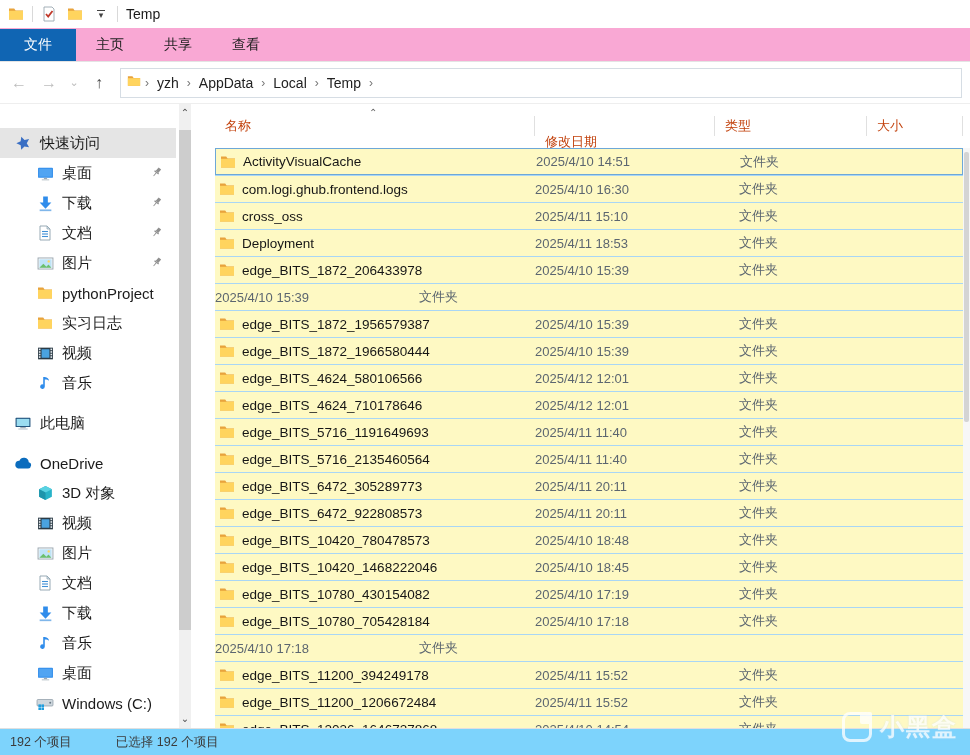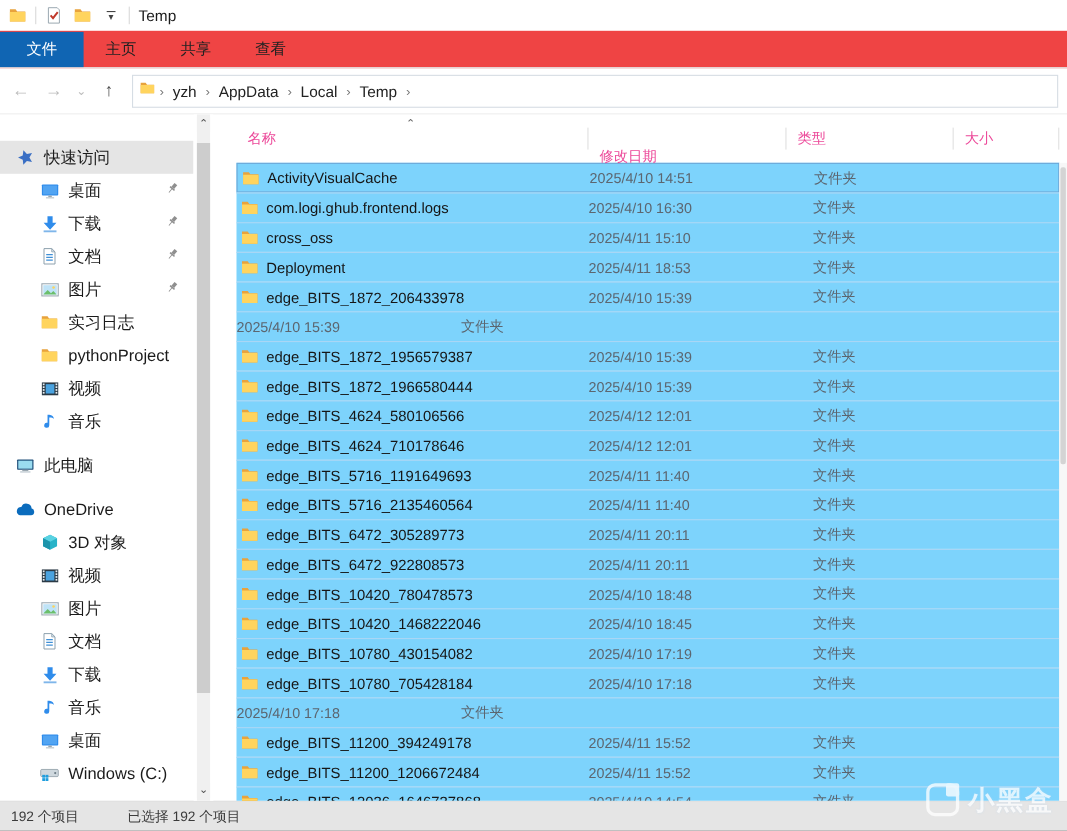--- a/index.html
+++ b/index.html
@@ -10,21 +10,21 @@
     overflow:hidden; margin:0 auto; color:#1b1b1b;
   }
   
   .titlebar { height:28px; display:flex; align-items:center; padding-left:6px; gap:6px; background:#fff; }
   .titlebar .sep { width:1px; height:16px; background:#d9d9d9; }
   .titlebar .qat-btn { display:flex; align-items:center; justify-content:center; width:20px; height:20px; }
   .win-title { font-size:14px; color:#1b1b1b; margin-left:2px; }
   .qat-drop { display:flex; flex-direction:column; align-items:center; line-height:5px; color:#444; font-size:9px; }
   .qat-drop .bar { width:8px; height:1.5px; background:#444; margin-bottom:2px; }
   
-  .ribbon { height:34px; display:flex; align-items:flex-end; border-bottom:1px solid #e4e4e4; background:#ef4444; }
+  .ribbon { height:34px; display:flex; align-items:flex-end; border-bottom:1px solid #e4e4e4; background:#f9a8d4; }
   .ribbon .tab { font-size:14px; padding:7px 20px; color:#222; cursor:default; }
   .ribbon .tab.active { background:#1065b3; color:#fff; padding:7px 24px; }
   
   .navbar { height:42px; display:flex; align-items:center; padding:0 8px 0 6px; gap:4px; border-bottom:1px solid #eee; }
   .nav-btn { width:26px; height:26px; display:flex; align-items:center; justify-content:center; font-size:16px; }
   .nav-btn.disabled { color:#bdbdbd; }
   .nav-btn.enabled  { color:#4f4f4f; }
   .nav-btn.small { width:16px; font-size:11px; }
   .addressbar {
     flex:1; height:30px; border:1px solid #d6dde4; background:#fff;
@@ -43,39 +43,39 @@
   .side-item .icon { width:18px; height:18px; display:flex; align-items:center; justify-content:center; flex:none; }
   .side-item .lbl { white-space:nowrap; }
   .side-item .pin { position:absolute; right:12px; top:7px; width:14px; height:14px; }
   .side-scroll { width:18px; position:relative; background:#fff; }
   .side-scroll .track { position:absolute; top:0; bottom:0; left:3px; width:12px; background:#f0f0f0; }
   .side-scroll .arrow { position:absolute; left:3px; width:12px; height:14px; color:#505050; font-size:10px; text-align:center; line-height:14px; background:#f0f0f0; }
   .side-scroll .thumb { position:absolute; left:3px; width:12px; background:#cdcdcd; }
   
   .filelist { flex:1; position:relative; overflow:hidden; }
   .list-header { height:44px; display:flex; align-items:center; padding-left:21px; position:relative; }
-  .col-h { font-size:13px; color:#ec4899; position:relative; height:28px; line-height:28px; }
+  .col-h { font-size:13px; color:#c2410c; position:relative; height:28px; line-height:28px; }
   .col-h .divider { position:absolute; right:0; top:4px; height:20px; width:1px; background:#e0e0e0; }
   .sort-chevron { position:absolute; left:175px; top:3px; font-size:10px; color:#666; }
   .rows { padding-left:21px; }
-  .file-row { width:748px; height:27px; display:flex; align-items:center; background:#7dd3fc; border-top:1px solid #a9d6f5; }
+  .file-row { width:748px; height:27px; display:flex; align-items:center; background:#fef9c3; border-top:1px solid #a9d6f5; }
   .file-row:first-child { border:1px solid #6da8d8; }
   .file-row .c-name { display:flex; align-items:center; gap:7px; padding-left:4px; }
   .file-row .c-name span { font-size:13.5px; color:#161616; white-space:nowrap; overflow:hidden; }
   .file-row .c-date, .file-row .c-type, .file-row .c-size { font-size:13px; color:#5c6670; }
   .c-name { width:320px; flex:none; }
   .c-date { width:180px; flex:none; }
   .c-type { width:152px; flex:none;margin-left:24px; }
   .c-size { flex:1; }
   .h-name { width:320px; } .h-date { width:180px;margin-top:32px; } .h-type { width:152px; } .h-size { width:96px; }
   .h-name { padding-left:10px; } .h-date,.h-type,.h-size { padding-left:10px; }
   .main-scroll { position:absolute; right:0; top:44px; bottom:0; width:7px; background:#f7f7f7; }
   .main-scroll .thumb { position:absolute; top:4px; left:1px; width:5px; height:270px; background:#d4d4d4; border-radius:2px; }
   
-  .statusbar { height:27px; border-top:1px solid #e0e0e0; display:flex; align-items:center; gap:44px; padding-left:10px; font-size:12.5px; color:#3b3b3b; background:#e5e5e5; }
+  .statusbar { height:27px; border-top:1px solid #e0e0e0; display:flex; align-items:center; gap:44px; padding-left:10px; font-size:12.5px; color:#3b3b3b; background:#7dd3fc; }
   
   .watermark { position:absolute; right:12px; bottom:12px; display:flex; align-items:center; gap:8px; opacity:.8; pointer-events:none; }
   .wm-logo { width:30px; height:30px; border:3px solid rgba(255,255,255,.95); border-radius:8px; position:relative; }
   .wm-logo::after { content:""; position:absolute; right:-3px; top:-3px; width:12px; height:12px; background:rgba(255,255,255,.95); border-radius:2px; }
   .wm-text { font-size:24px; font-weight:bold; color:rgba(255,255,255,.95); letter-spacing:2px; text-shadow:0 0 2px rgba(180,210,240,.6); }
 </style>
 </head>
 <body>
 
 <div id="window">
@@ -222,30 +222,30 @@
               </g>
             </svg></span>
         </div>
         <div class="side-item lvl1">
           <span class="icon">
             <svg width="16" height="16" viewBox="0 0 16 16">
               <path d="M1 2.5h5.2l1.4 2H15v9H1z" fill="#e8a33d"></path>
               <path d="M1 4.8h14v8.7H1z" fill="#ffd45e"></path>
             </svg>
           </span>
-          <span class="lbl">实习日志</span>
+          <span class="lbl">pythonProject</span>
         </div>
         <div class="side-item lvl1">
           <span class="icon">
             <svg width="16" height="16" viewBox="0 0 16 16">
               <path d="M1 2.5h5.2l1.4 2H15v9H1z" fill="#e8a33d"></path>
               <path d="M1 4.8h14v8.7H1z" fill="#ffd45e"></path>
             </svg>
           </span>
-          <span class="lbl">pythonProject</span>
+          <span class="lbl">实习日志</span>
         </div>
         <div class="side-item lvl1">
           <span class="icon">
             <svg width="17" height="17" viewBox="0 0 16 16">
               <rect x="1" y="2.5" width="14" height="11" fill="#2b3a45"></rect>
               <g fill="#e8eef2">
                 <rect x="1.8" y="3.4" width="1.5" height="1.5"></rect>
                 <rect x="1.8" y="5.8" width="1.5" height="1.5"></rect>
                 <rect x="1.8" y="8.2" width="1.5" height="1.5"></rect>
                 <rect x="1.8" y="10.6" width="1.5" height="1.5"></rect>

